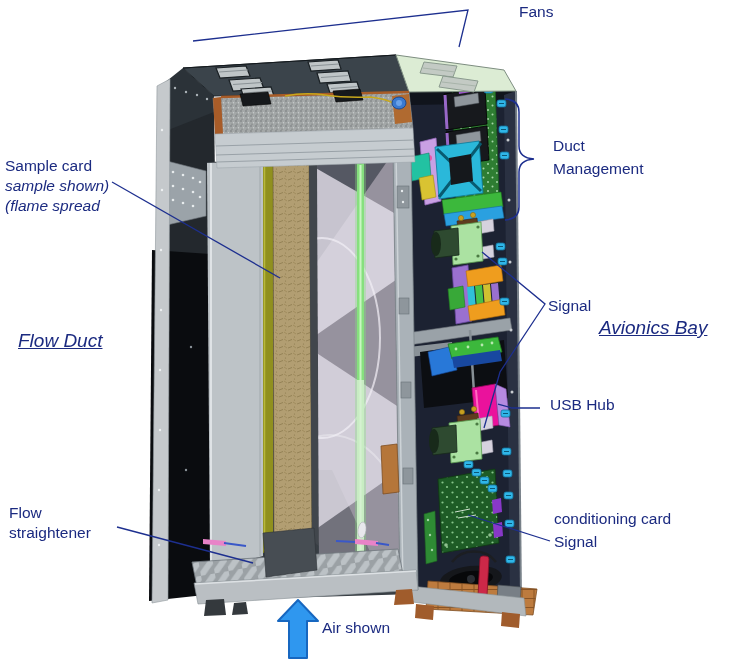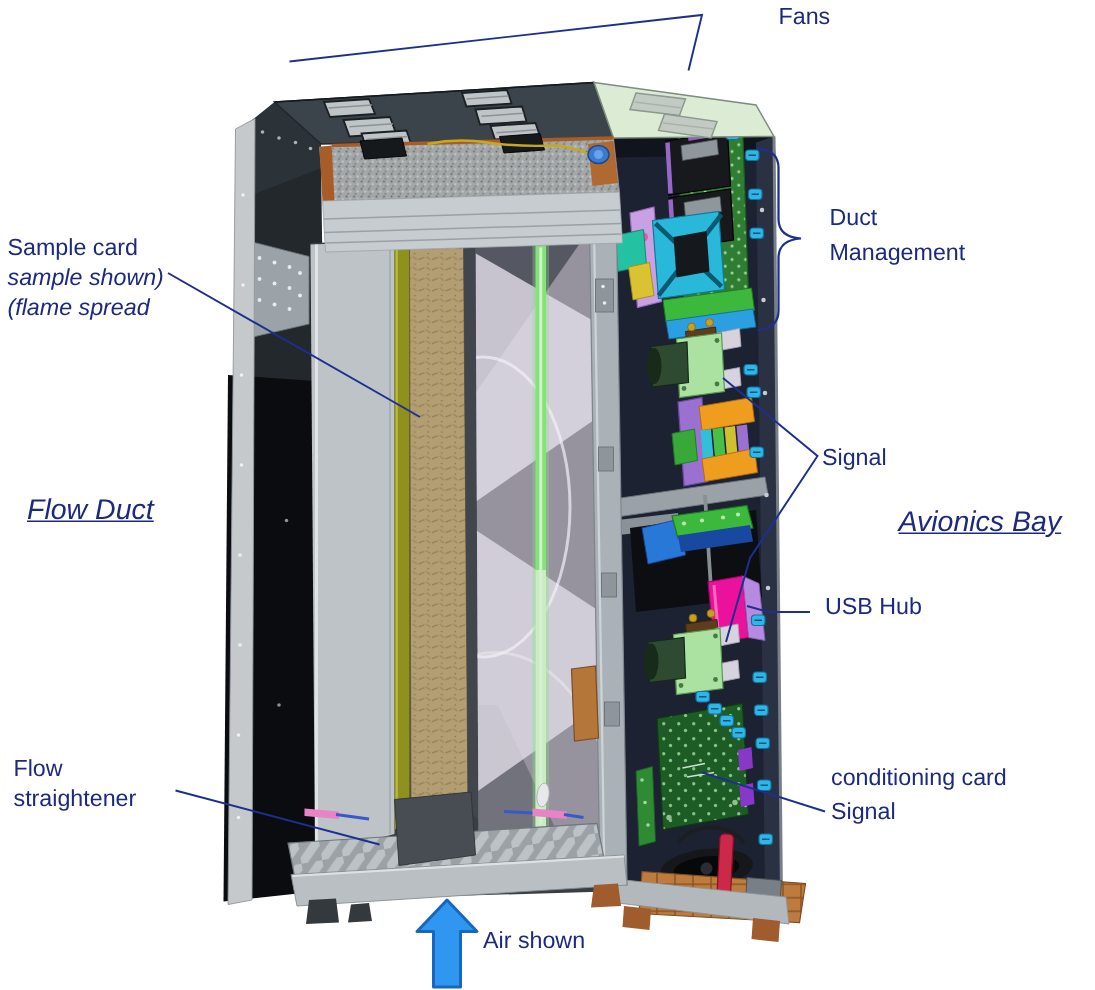--- a/index.html
+++ b/index.html
@@ -384,21 +384,21 @@
 
 <div class="lbl" style="left:322px;top:618px;">Air shown</div>
 
 <div class="lbl lh23" style="left:553px;top:134px;">
   <div>Duct</div>
   <div>Management</div>
 </div>
 
 <div class="lbl" style="left:548px;top:296px;">Signal</div>
 
-<div class="lbl em" style="left:599px;top:339px;text-align:right;">Avionics Bay</div>
+<div class="lbl em" style="left:599px;top:318px;text-align:right;">Avionics Bay</div>
 
 <div class="lbl" style="left:550px;top:395px;">USB Hub</div>
 
 <div class="lbl lh23" style="left:554px;top:507px;">
   <div>conditioning card</div>
   <div>Signal</div>
 </div>
 </div>
 
 </body></html>

